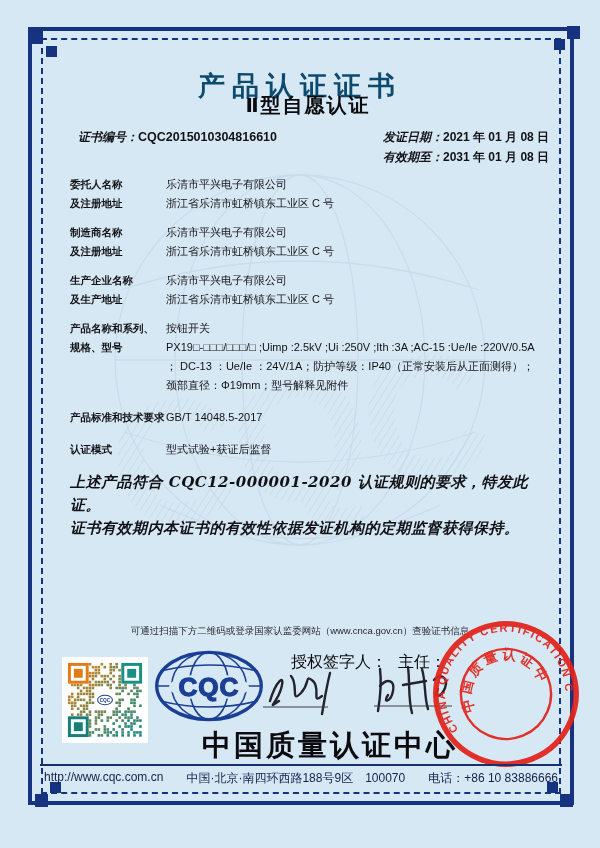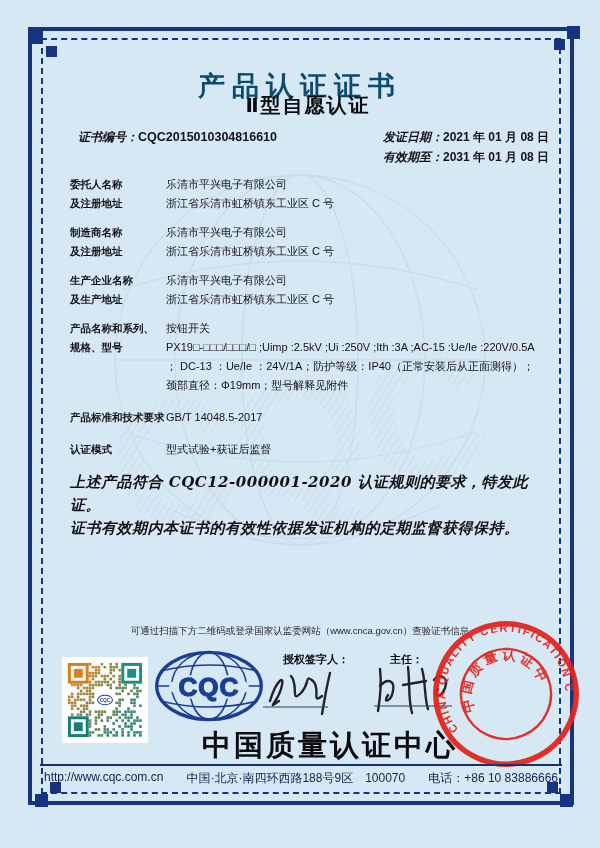--- a/index.html
+++ b/index.html
@@ -25,21 +25,21 @@
   .content{position:absolute;left:70px;top:175px;width:470px;}
   .frow{display:flex;margin-bottom:10px;}
   .frow.gap-lg{margin-bottom:13px;}
   .flabel{width:96px;flex-shrink:0;font-weight:bold;font-size:10.5px;line-height:19px;white-space:nowrap;}
   .fvalue{flex:1;font-size:11px;line-height:19px;}
   .notes{margin-top:12px;font-size:15px;line-height:23px;letter-spacing:0.5px;}
   
   .qr-hint{position:absolute;top:625px;left:0;right:0;text-align:center;font-size:9.5px;color:#26262c;}
   .qr{position:absolute;left:62px;top:657px;width:86px;height:86px;}
   .cqc-logo{position:absolute;left:153px;top:649px;width:112px;height:74px;}
-  .sign-label{position:absolute;top:652px;font-size:11px;font-weight:bold;color:#0c0c10;}
+  .sign-label{position:absolute;top:652px;font-size:16px;font-weight:normal;color:#0c0c10;margin-left:8px;}
   .sign-label.signer{left:283px;} .sign-label.director{left:390px;}
   .sig{position:absolute;}
   .sig1{left:258px;top:663px;width:102px;height:58px;}
   .sig2{left:368px;top:659px;width:98px;height:62px;}
   .orgname{position:absolute;top:726px;left:140px;width:380px;text-align:center;
            font-size:29px;font-weight:bold;letter-spacing:3px;color:#0b0b10;}
   .stamp{position:absolute;left:426px;top:614px;width:160px;height:160px;}
   
   .footer-line{position:absolute;left:40px;right:38px;top:764px;height:2px;background:#17306e;}
   .footer{position:absolute;left:44px;right:42px;top:770px;display:flex;justify-content:space-between;

